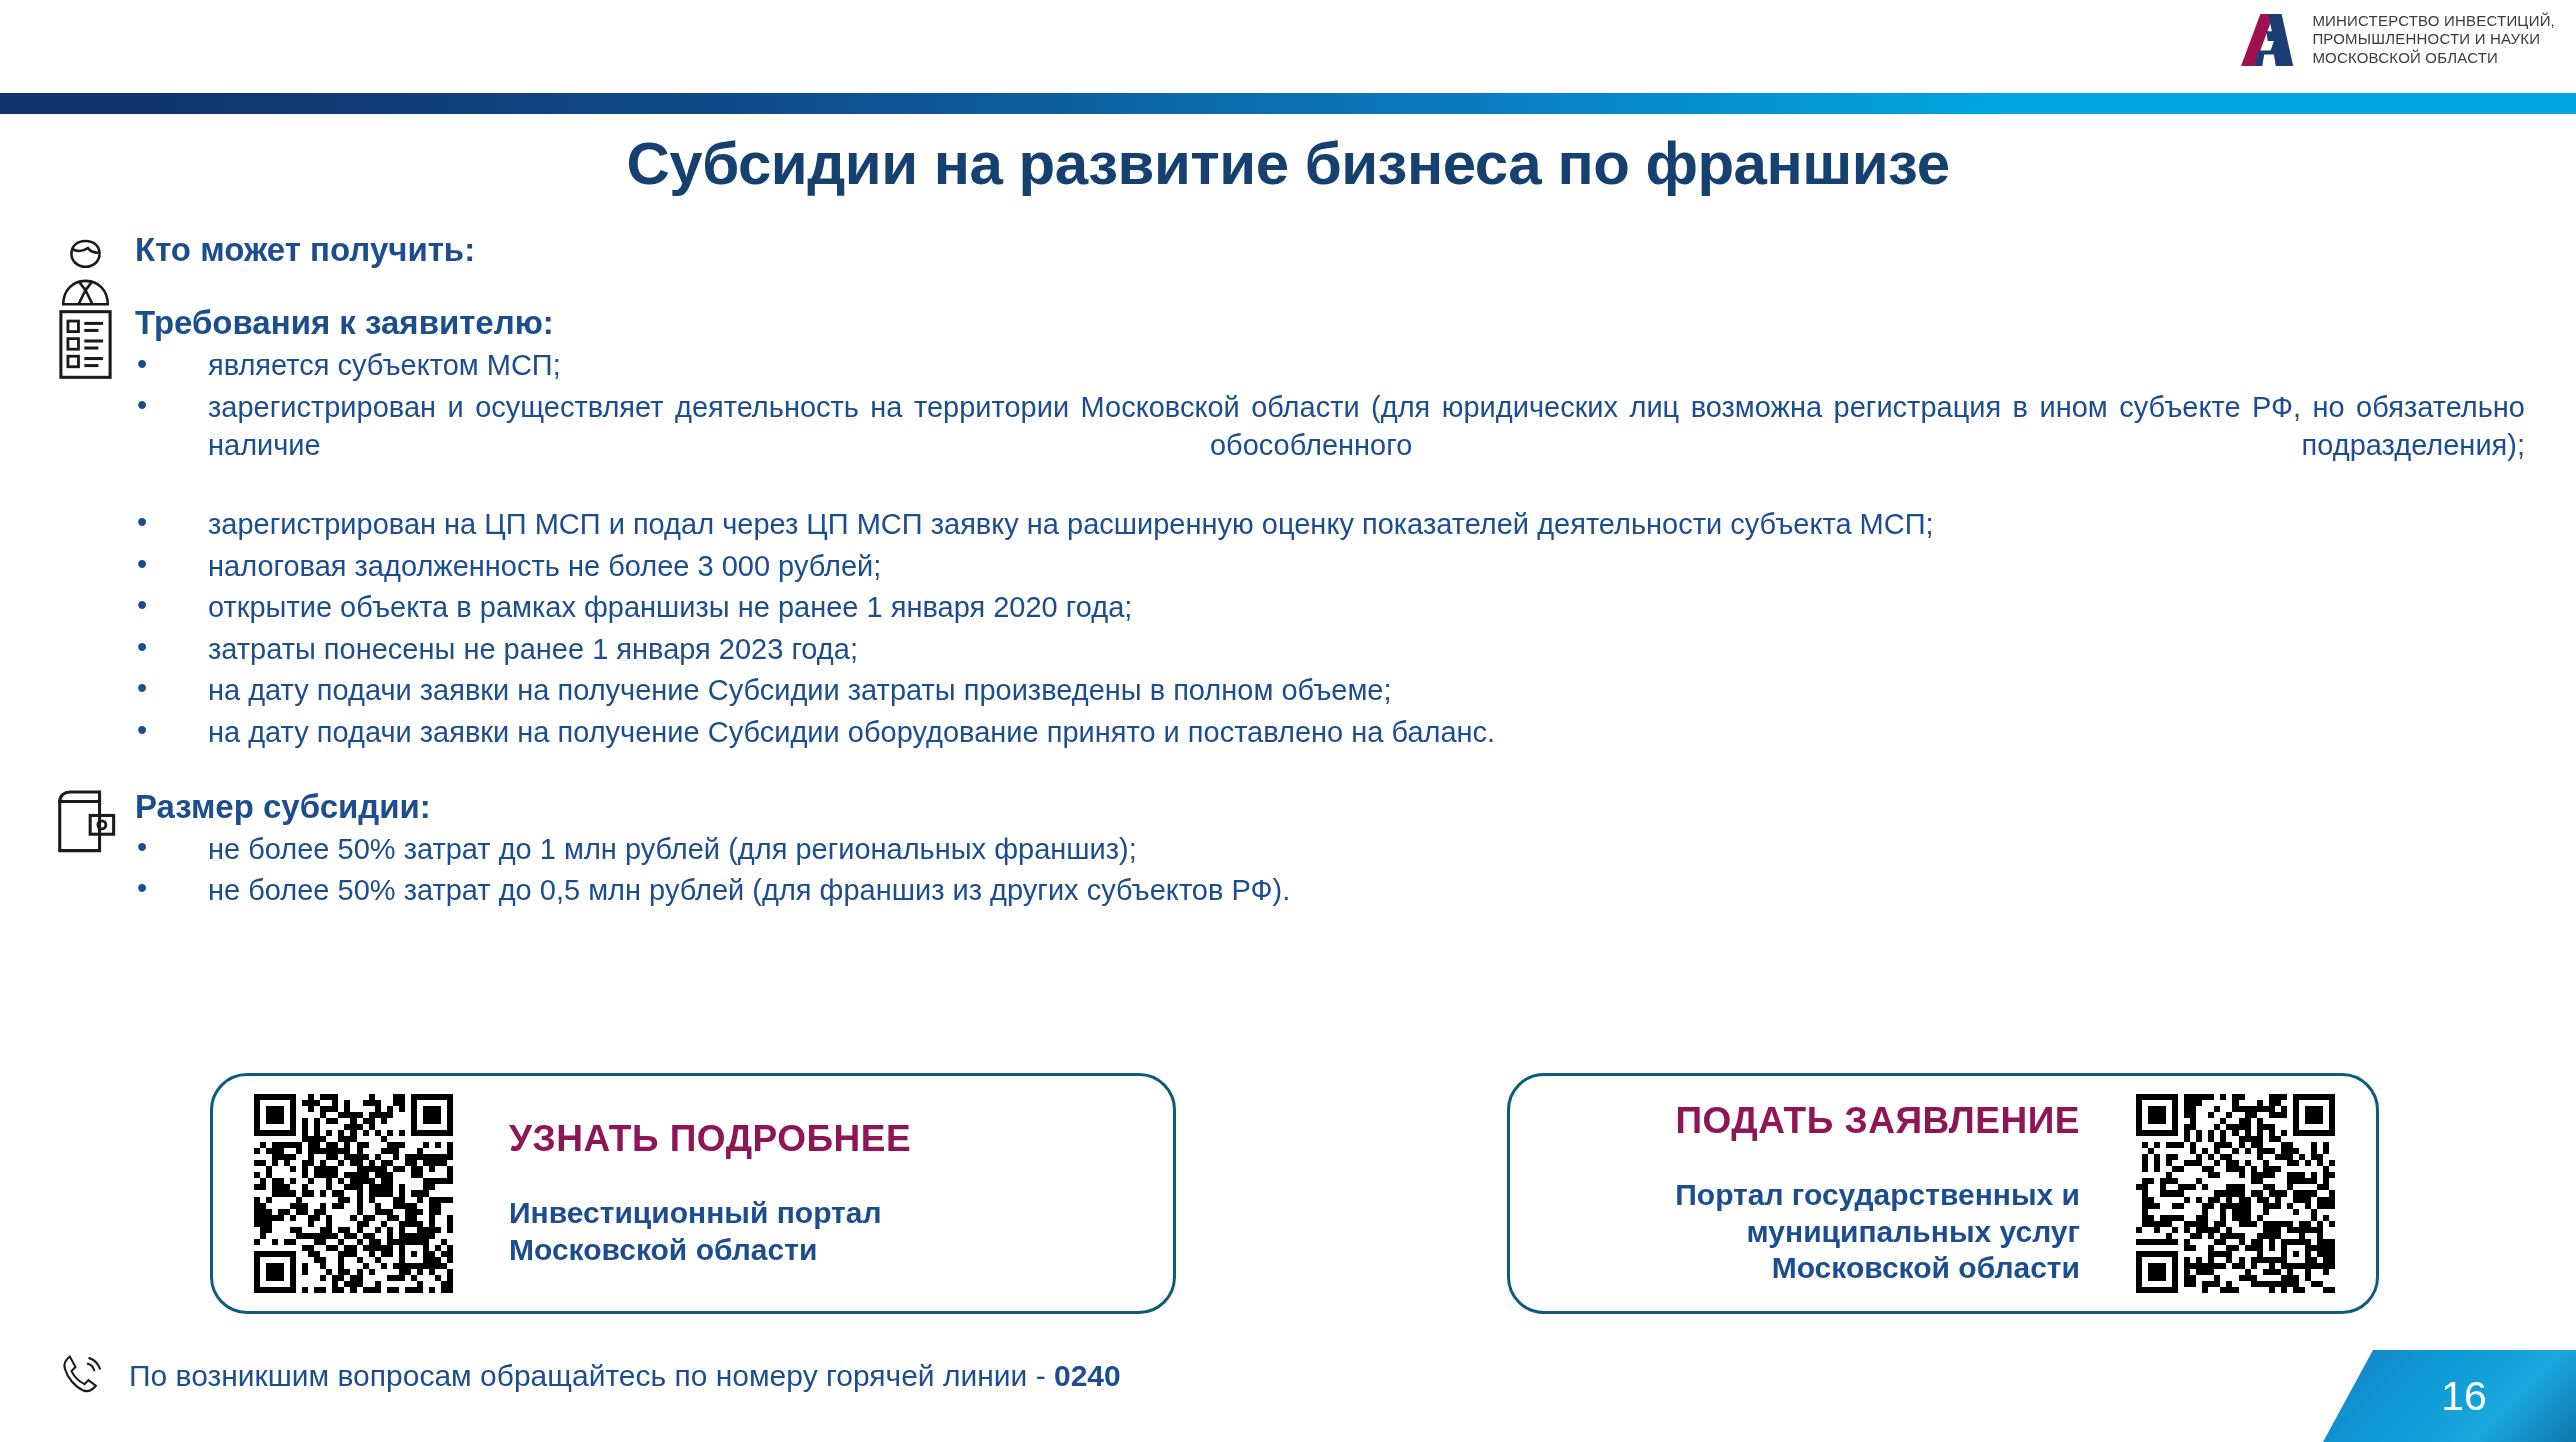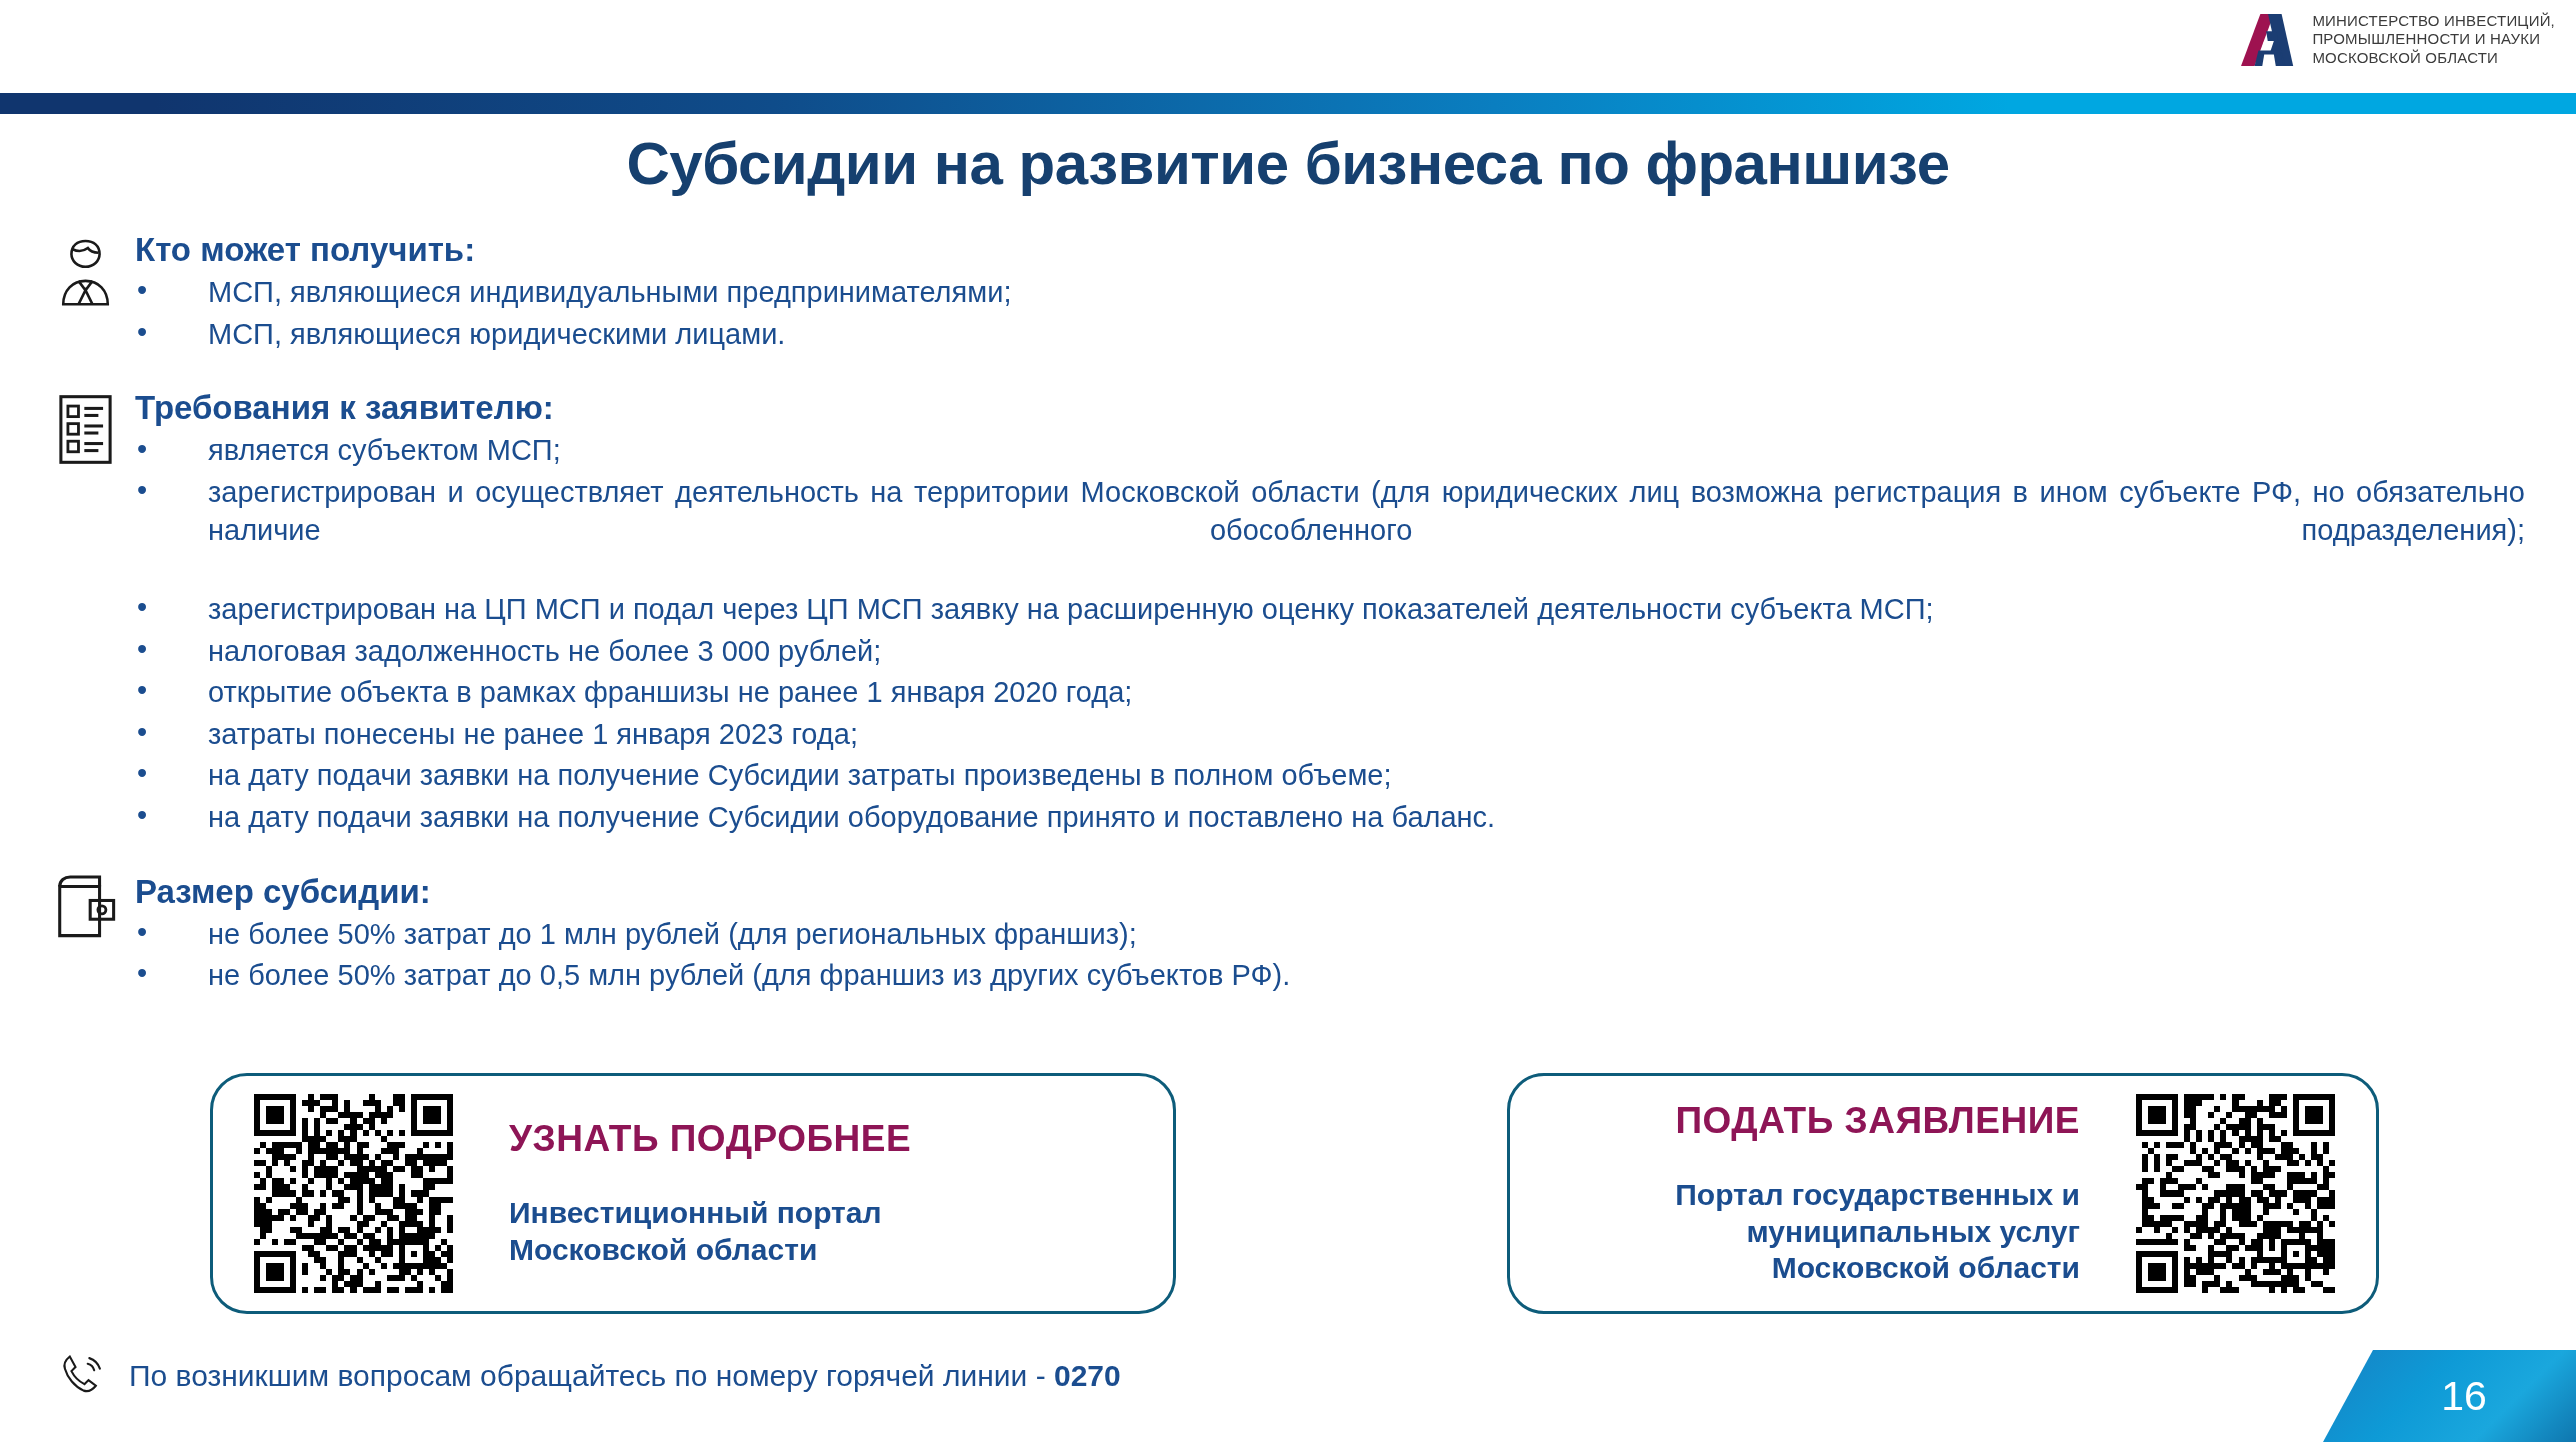--- a/index.html
+++ b/index.html
@@ -121,24 +121,20 @@
       <svg class="sec-icon" style="top:1.9px;" viewBox="0 0 64 64">
         <g fill="none" stroke="#1a1a1a" stroke-width="2.2">
           <path d="M20 17c0-7 5-11 12-11s12 4 12 11c0 6-5 11-12 11s-12-5-12-11z"></path>
           <path d="M21 13c4 2 9 2 13-1 2 3 5 4 9 4"></path>
           <path d="M13 60c0-12 8-20 19-20s19 8 19 20z"></path>
           <path d="M26 40l6 8 6-8"></path>
           <path d="M26 60l6-12 6 12"></path>
         </g>
       </svg>
       <div class="sec-head">Кто может получить:</div>
-      <ul class="bullets">
-        <li>МСП, являющиеся индивидуальными предпринимателями;</li>
-        <li>МСП, являющиеся юридическими лицами.</li>
-      </ul>
     </div>
 
     <div class="section" style="margin-top:37px;">
       <svg class="sec-icon" style="top:1.9px;" viewBox="0 0 64 64">
         <rect x="11" y="4" width="42" height="56" fill="none" stroke="#1a1a1a" stroke-width="2.6"></rect>
         <rect x="17" y="12" width="9" height="9" fill="none" stroke="#1a1a1a" stroke-width="2.4"></rect>
         <rect x="17" y="27" width="9" height="9" fill="none" stroke="#1a1a1a" stroke-width="2.4"></rect>
         <rect x="17" y="42" width="9" height="9" fill="none" stroke="#1a1a1a" stroke-width="2.4"></rect>
         <g stroke="#1a1a1a" stroke-width="2.6">
           <line x1="31" y1="14" x2="47" y2="14"></line>
@@ -1330,20 +1326,20 @@
 
   <div class="footer">
     <svg class="phone-icon" viewBox="0 0 64 64">
       <g fill="none" stroke="#1a1a1a" stroke-width="2.6" stroke-linecap="round">
         <path d="M17 8c-5 4-8 9-6 15 3 11 12 22 23 27 6 2 11-1 15-6l-9-7-5 5c-6-3-13-10-16-16l5-5z"></path>
         <path d="M41 10c6 2 11 7 13 13"></path>
         <path d="M39 17c4 1 7 4 8 8"></path>
       </g>
     </svg>
     <div class="footer-text">
-      <span>По возникшим вопросам обращайтесь по номеру горячей линии - </span><b>0270</b>
+      <span>По возникшим вопросам обращайтесь по номеру горячей линии - </span><b>0240</b>
     </div>
   </div>
 
   <div class="page-badge">16</div>
 
 </div>
 
 
 </body></html>

